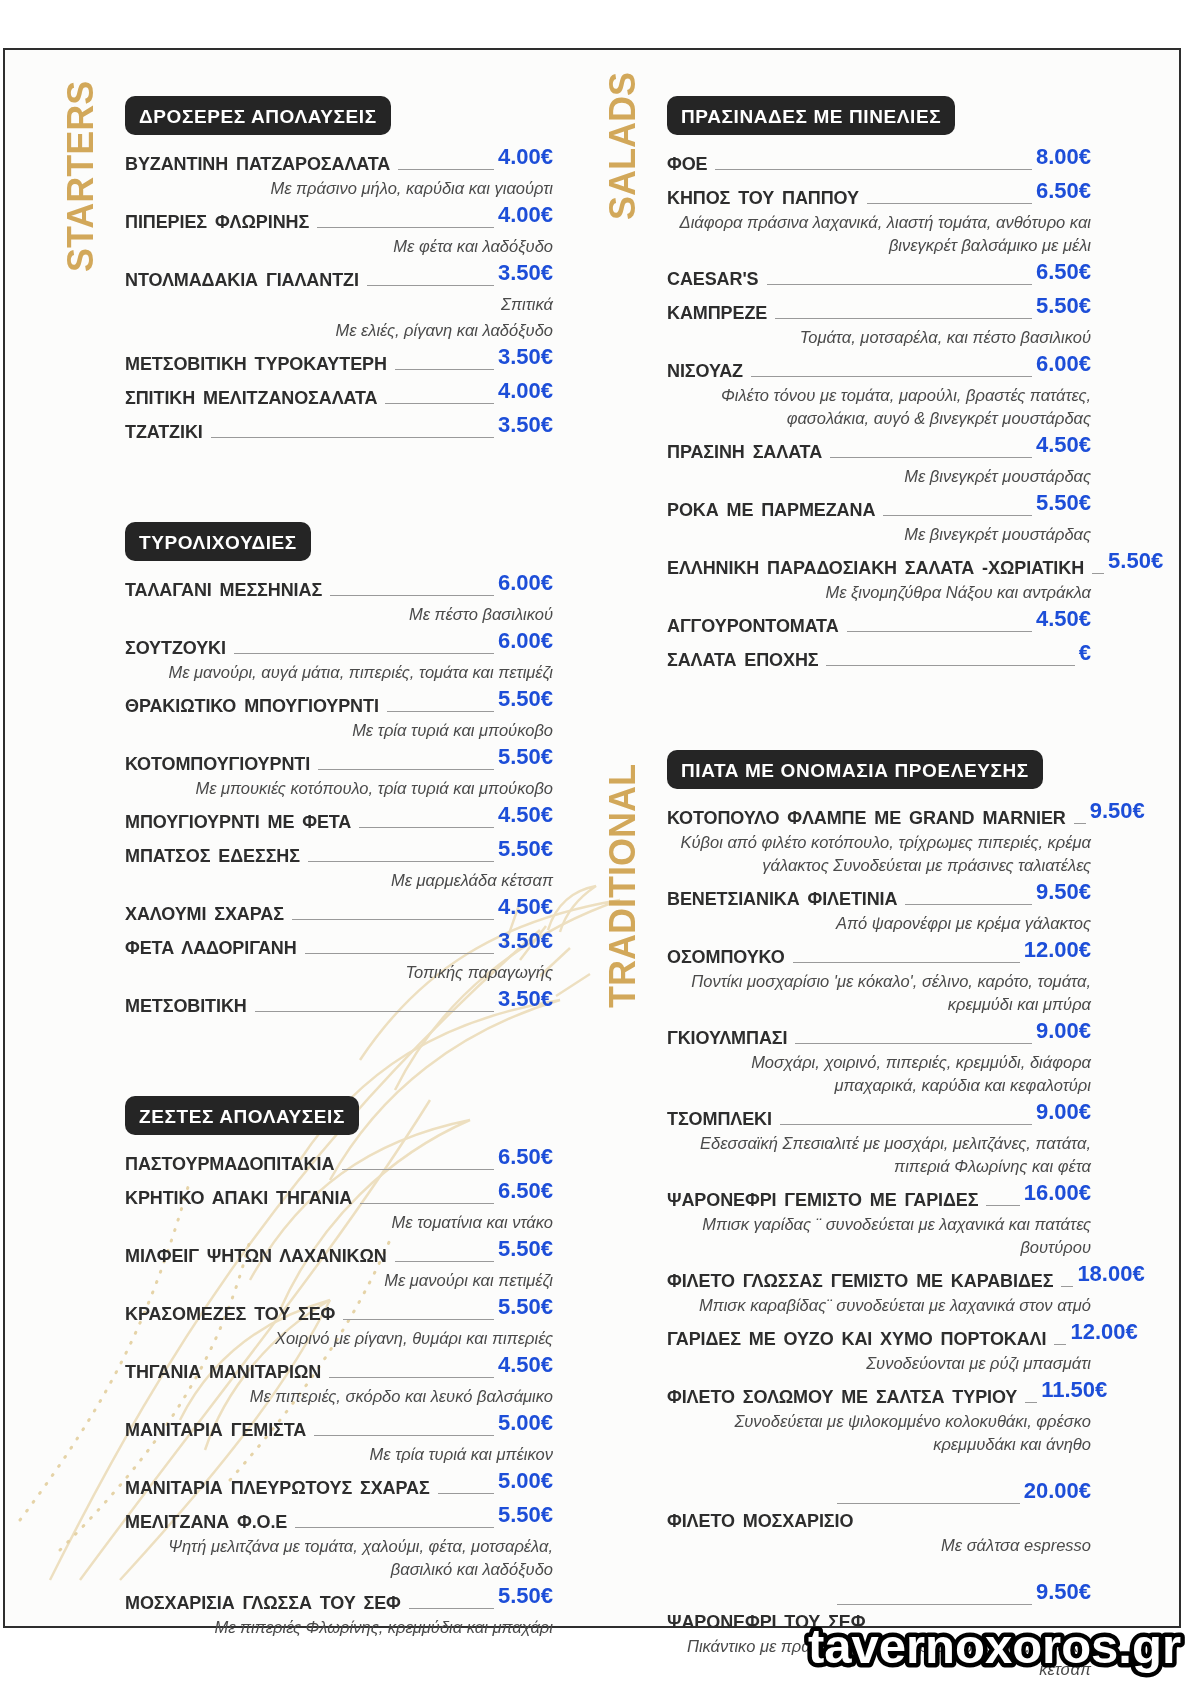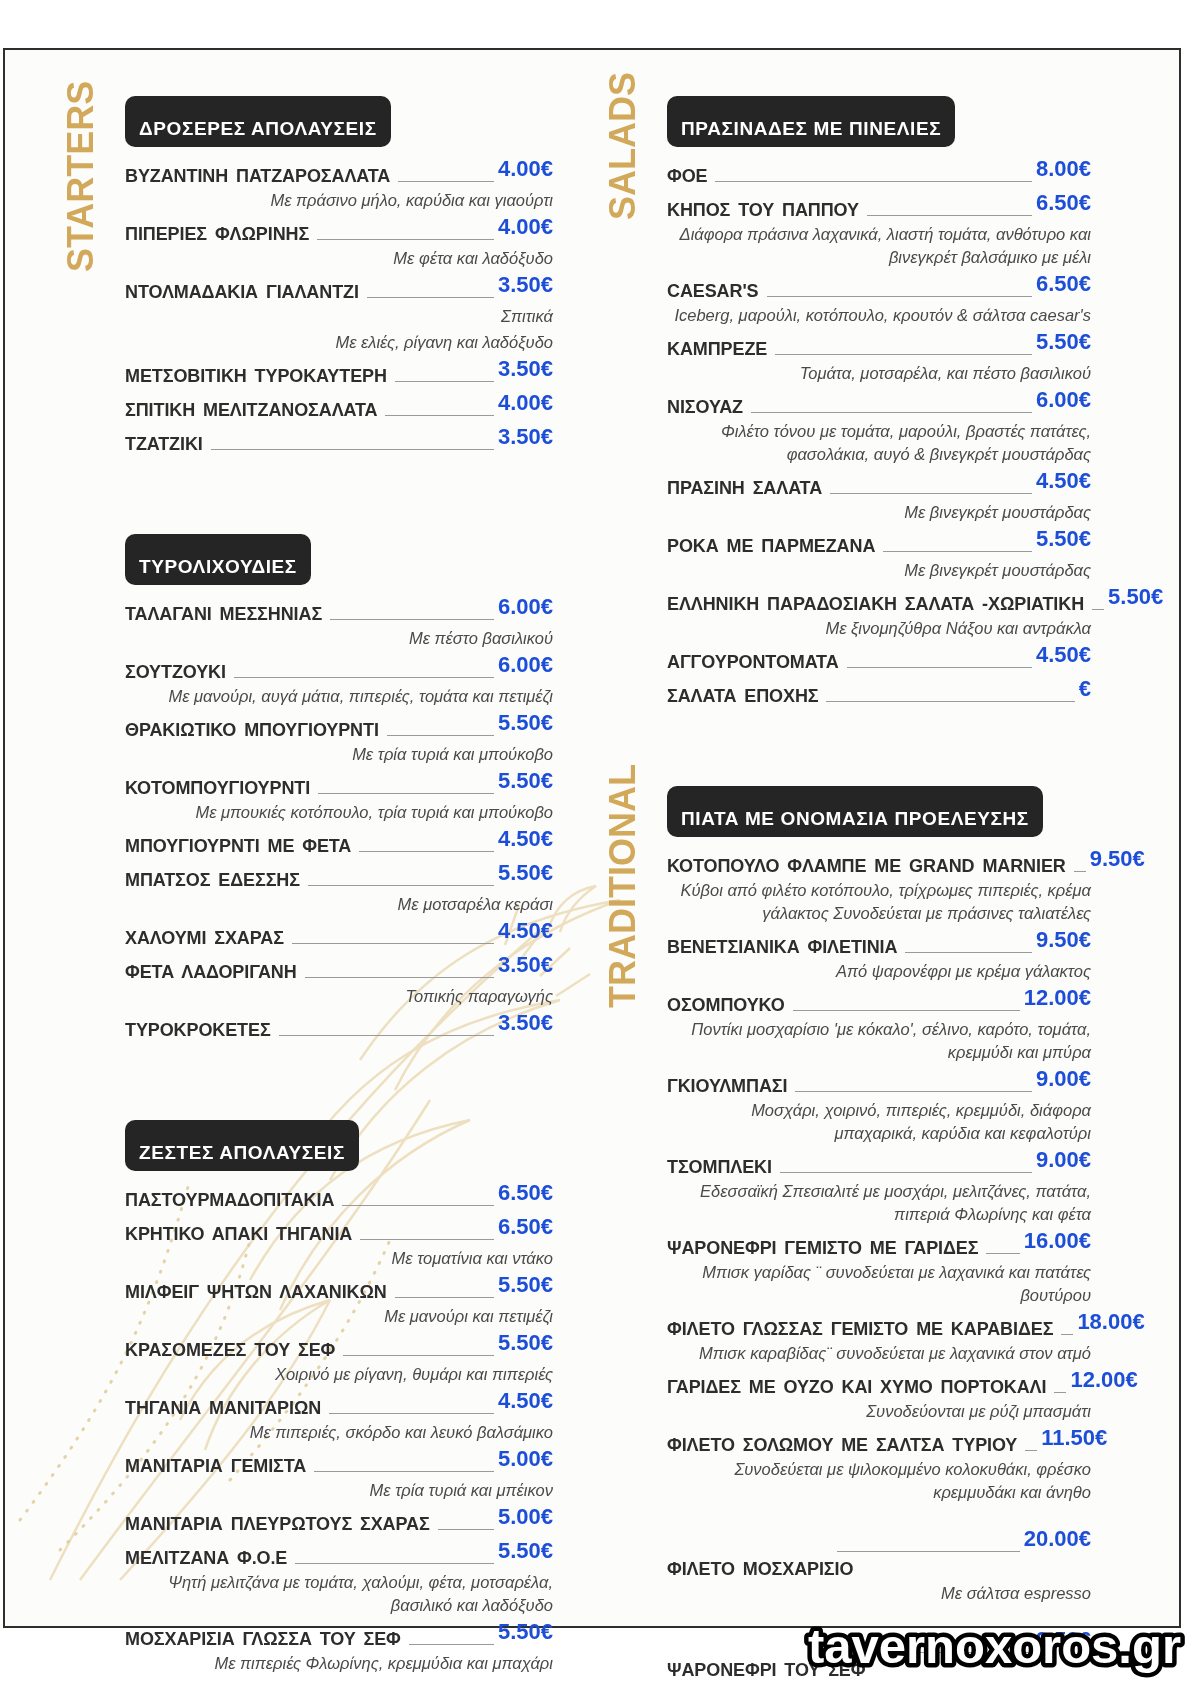--- a/index.html
+++ b/index.html
@@ -23,21 +23,21 @@
           font-size:36px;letter-spacing:0px;white-space:nowrap;}
   .vlabel-starters{left:60px;top:272px;}
   .vlabel-salads{left:602px;top:220px;}
   .vlabel-traditional{left:602px;top:1008px;}
   .col{position:absolute;}
   .col-left{left:125px;top:96px;width:428px;}
   .col-right{left:667px;top:96px;width:424px;}
   .col .menu-section + .menu-section{margin-top:78px;}
   .chip{display:inline-block;background:var(--chip-bg);color:var(--chip-text);
         font-weight:bold;font-size:19px;letter-spacing:0.6px;
-        padding:22px 14px 7px 14px;border-radius:10px;}
+        padding:10px 14px 7px 14px;border-radius:10px;}
   .items{margin-top:10px;}
   .item{margin-top:3px;}
   .row{display:flex;align-items:flex-end;line-height:23px;}
   .name{font-weight:bold;font-size:18px;color:var(--name-text);
         letter-spacing:-0.1px;word-spacing:3px;white-space:nowrap;}
   .leader{flex:1;min-width:12px;border-bottom:1px solid var(--leader);
           margin:0 4px 6px 8px;}
   .price{font-weight:bold;font-size:22px;color:#1d4ed8;margin-bottom:8px;white-space:nowrap;}
   .desc{font-style:italic;font-size:16.5px;color:var(--desc-text);line-height:23px;margin-top:1px;text-align:right;}
   .price-above .row{flex-wrap:wrap;}
@@ -189,21 +189,21 @@
     </div>
 
   </div>
 
   <div class="item">
     <div class="row">
       <span class="name">ΜΠΑΤΣΟΣ ΕΔΕΣΣΗΣ</span>
       <span class="leader"></span>
       <span class="price">5.50€</span>
     </div>
-    <div class="desc">Με μοτσαρέλα κεράσι</div>
+    <div class="desc">Με μαρμελάδα κέτσαπ</div>
   </div>
 
   <div class="item">
     <div class="row">
       <span class="name">ΧΑΛΟΥΜΙ ΣΧΑΡΑΣ</span>
       <span class="leader"></span>
       <span class="price">4.50€</span>
     </div>
 
   </div>
@@ -212,21 +212,21 @@
     <div class="row">
       <span class="name">ΦΕΤΑ ΛΑΔΟΡΙΓΑΝΗ</span>
       <span class="leader"></span>
       <span class="price">3.50€</span>
     </div>
     <div class="desc">Τοπικής παραγωγής</div>
   </div>
 
   <div class="item">
     <div class="row">
-      <span class="name">ΤΥΡΟΚΡΟΚΕΤΕΣ</span>
+      <span class="name">ΜΕΤΣΟΒΙΤΙΚΗ</span>
       <span class="leader"></span>
       <span class="price">3.50€</span>
     </div>
 
   </div>
 </div>
   </section>
 
   <section class="menu-section">
     <div class="chip">
@@ -339,21 +339,20 @@
     </div>
     <div class="desc">Διάφορα πράσινα λαχανικά, λιαστή τομάτα, ανθότυρο και βινεγκρέτ βαλσάμικο με μέλι</div>
   </div>
 
   <div class="item">
     <div class="row">
       <span class="name">CAESAR'S</span>
       <span class="leader"></span>
       <span class="price">6.50€</span>
     </div>
-    <div class="desc">Iceberg, μαρούλι, κοτόπουλο, κρουτόν &amp; σάλτσα caesar's</div>
   </div>
 
   <div class="item">
     <div class="row">
       <span class="name">ΚΑΜΠΡΕΖΕ</span>
       <span class="leader"></span>
       <span class="price">5.50€</span>
     </div>
     <div class="desc">Τομάτα, μοτσαρέλα, και πέστο βασιλικού</div>
   </div>

